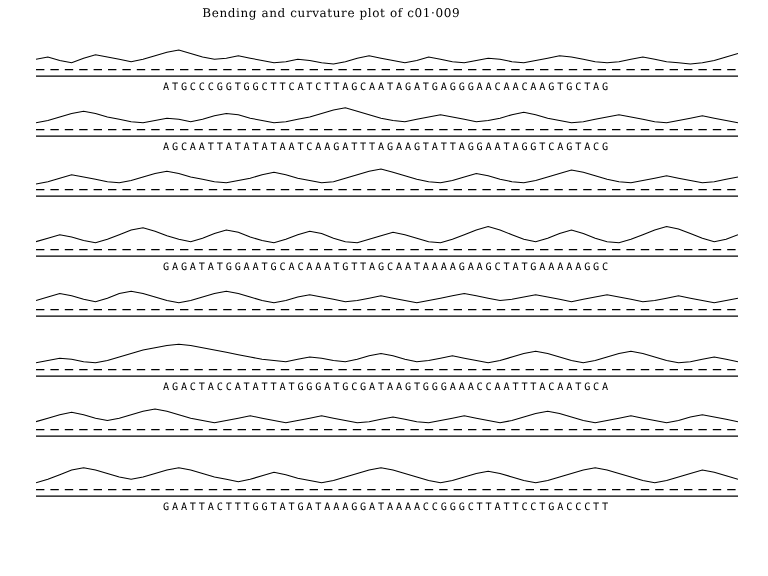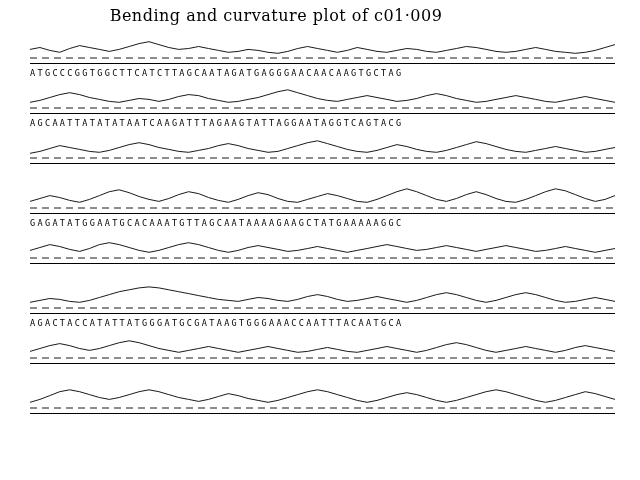--- a/index.html
+++ b/index.html
@@ -8,27 +8,27 @@
     background:#ffffff;
     font-family:"DejaVu Serif", serif;
     color:#000000;
     overflow:hidden;
     position:relative;
   }
   #title{
     position:absolute;
     top:6px;left:0;width:552px;
     text-align:center;
-    font-size:16px;
+    font-size:10px;
     letter-spacing:0.5px;
     color:#000;
   }
   #panels{
     position:absolute;
-    top:32px;left:0;width:640px;
+    top:32px;left:0;width:640px;text-align:center;
   }
   .panel{
     position:relative;
     width:640px;
     height:50px;
   }
   .plot{
     position:absolute;
     left:30px;top:0;
     width:585px;height:33px;
@@ -121,14 +121,15 @@
       </div>
     </div>
     <div class="panel">
       <div class="plot">
         <svg width="585" height="33" viewBox="0 0 585 33">
           <path d="M0.0,20.3 L9.9,17.4 L19.8,13.6 L29.7,9.7 L39.7,7.8 L49.6,9.7 L59.5,12.6 L69.4,15.5 L79.3,17.4 L89.2,15.5 L99.2,12.6 L109.1,9.7 L119.0,7.8 L128.9,9.7 L138.8,12.6 L148.7,15.5 L158.6,17.4 L168.6,19.4 L178.5,17.4 L188.4,14.5 L198.3,11.6 L208.2,13.6 L218.1,16.5 L228.1,18.4 L238.0,20.3 L247.9,18.4 L257.8,15.5 L267.7,12.6 L277.6,9.7 L287.5,7.8 L297.5,9.7 L307.4,12.6 L317.3,15.5 L327.2,18.4 L337.1,20.3 L347.0,18.4 L356.9,15.5 L366.9,12.6 L376.8,10.7 L386.7,12.6 L396.6,15.5 L406.5,18.4 L416.4,20.3 L426.4,18.4 L436.3,15.5 L446.2,12.6 L456.1,9.7 L466.0,7.8 L475.9,9.7 L485.8,12.6 L495.8,15.5 L505.7,18.4 L515.6,20.3 L525.5,18.4 L535.4,15.5 L545.3,12.6 L555.3,9.7 L565.2,11.6 L575.1,14.5 L585.0,17.4" fill="none" stroke="#000" stroke-width="0.9"></path>
           <line x1="0" x2="585" y1="26" y2="26" stroke="#000" stroke-width="0.9" stroke-dasharray="7,5"></line>
           <line x1="0" x2="585" y1="31.5" y2="31.5" stroke="#000" stroke-width="1"></line>
         </svg>
       </div>
+      <div class="seq">GAATTACTTTGGTATGATAAAGGATAAAACCGGGCTTATTCCTGACCCTT</div>
     </div>
   </div>
 
 </body></html>

